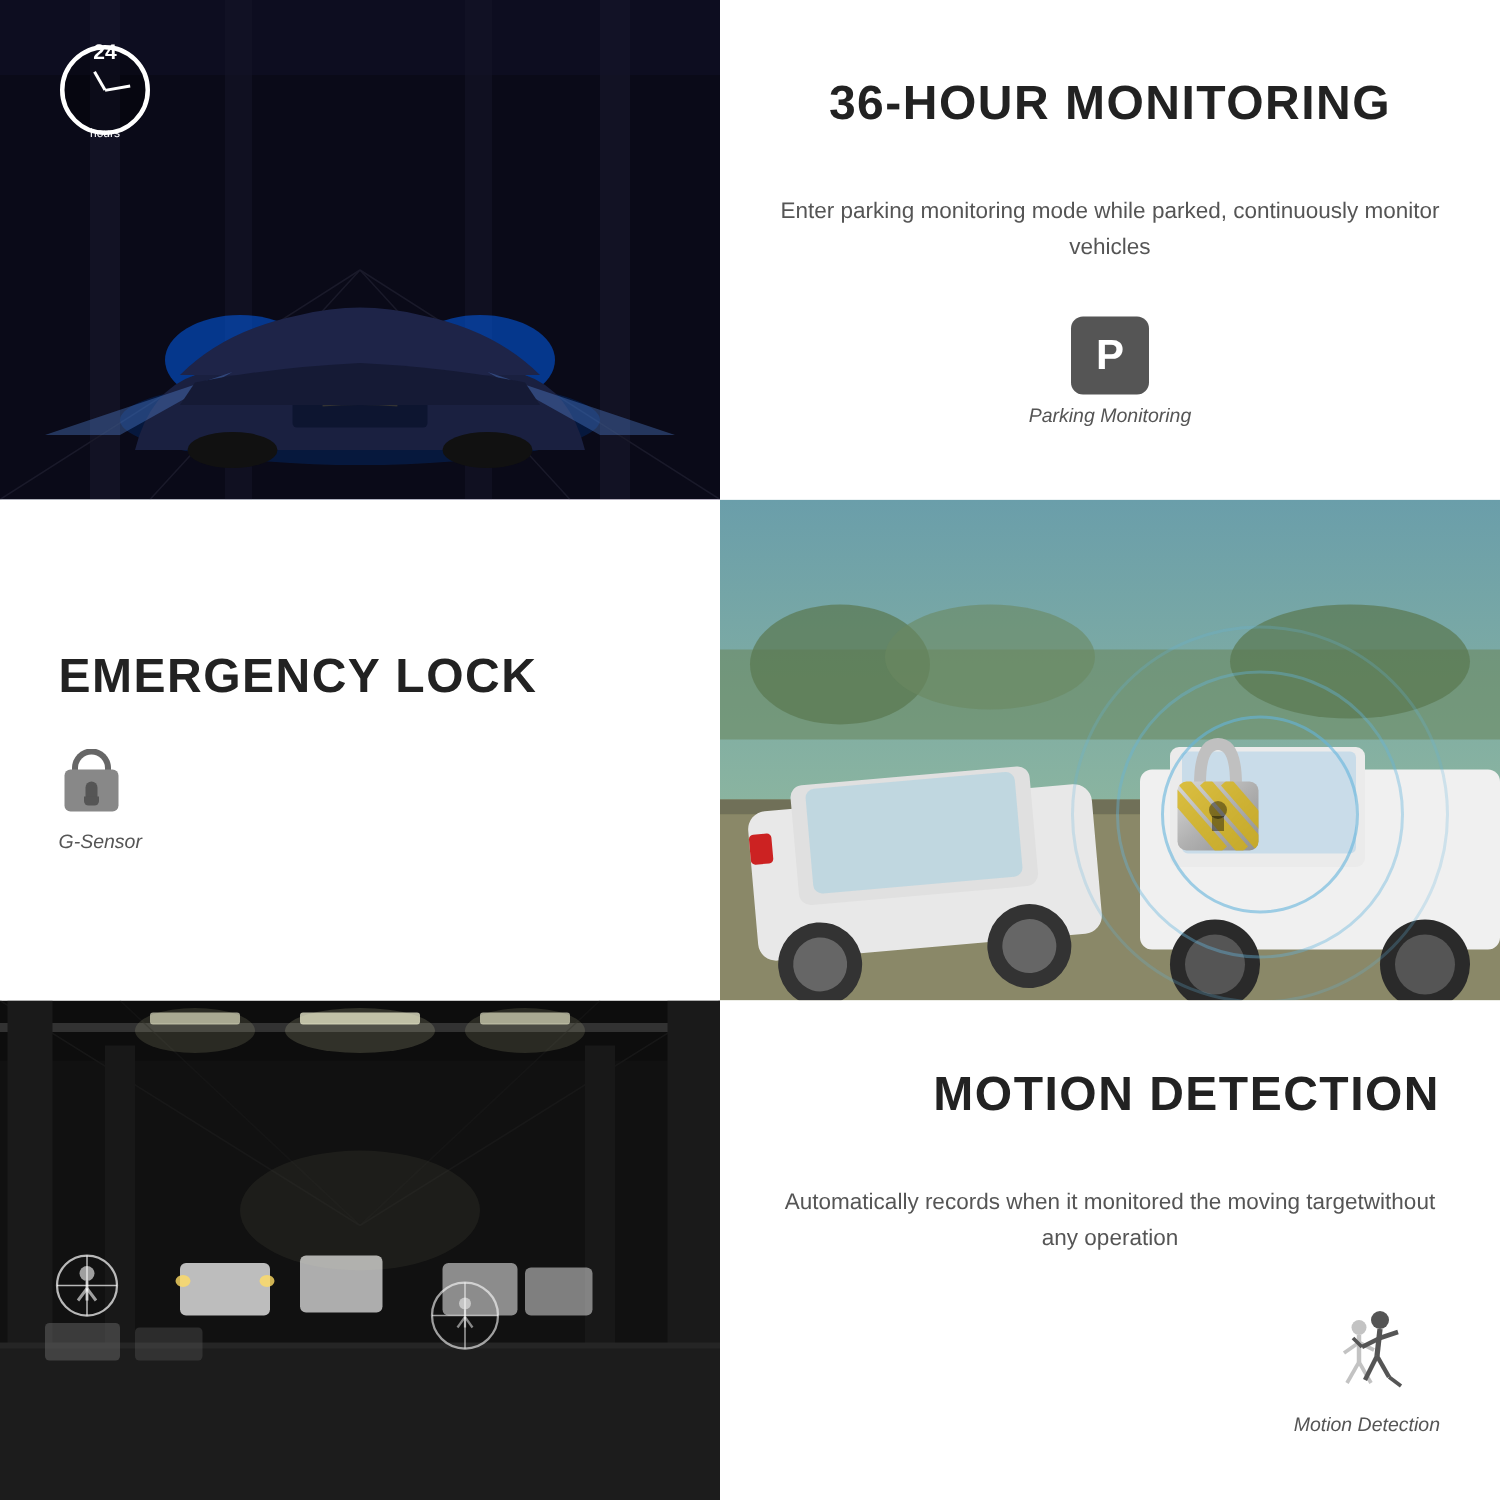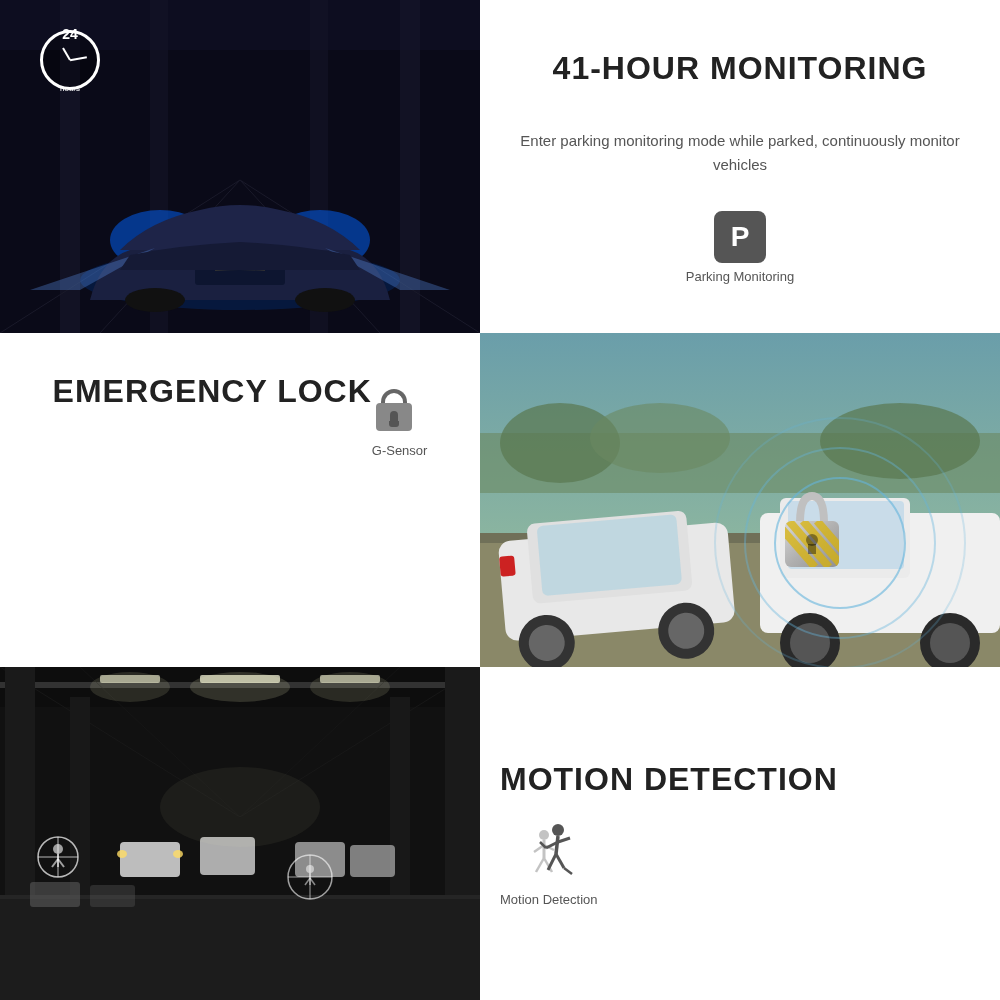--- a/index.html
+++ b/index.html
@@ -96,21 +96,21 @@
       display: flex;
       flex-direction: column;
       align-items: center;
       justify-content: center;
       padding: 30px 40px;
       text-align: center;
     }
     .text-cell-left {
       background: #fff;
       display: flex;
-      flex-direction: row;
+      flex-direction: column;
       align-items: flex-start;
       justify-content: center;
       padding: 40px 39px;
       text-align: left;
     }
     .section-title {
       font-size: 32px;
       font-weight: 900;
       color: #222;
       letter-spacing: 1px;
@@ -132,20 +132,21 @@
     .icon-area-left {
       display: flex;
       flex-direction: column;
       align-items: flex-start;
       margin-top: 16px;
     }
     .icon-label {
       font-size: 13px;
       color: #555;
       margin-top: 6px;
+      font-style: italic;
     }
 
     
     .parking-icon {
       width: 52px;
       height: 52px;
       background: #555;
       border-radius: 8px;
       display: flex;
       align-items: center;
@@ -201,23 +202,23 @@
       height: 6px;
       background: #555;
       border-radius: 0 0 3px 3px;
     }
 
     
     .bottom-right-cell {
       background: #fff;
       display: flex;
       flex-direction: column;
-      align-items: flex-start;
-      justify-content: center;
-      padding: 30px 20px;
+      align-items: flex-end;
+      justify-content: center;
+      padding: 30px 40px;
       text-align: center;
     }
   </style>
 </head>
 <body>
 
 <div class="grid">
 
   <div class="cell img-top-left">
 
@@ -272,21 +273,21 @@
           <span class="clock-text">24</span>
           <span class="clock-sub">hours</span>
         </div>
         <div class="clock-hand-h"></div>
         <div class="clock-hand-m"></div>
       </div>
     </div>
   </div>
 
   <div class="cell text-cell">
-    <h2 class="section-title">41-HOUR MONITORING</h2>
+    <h2 class="section-title">36-HOUR MONITORING</h2>
     <p class="section-desc">Enter parking monitoring mode while parked, continuously monitor vehicles</p>
     <div class="icon-area">
       <div class="parking-icon">
         <span>P</span>
       </div>
       <span class="icon-label">Parking Monitoring</span>
     </div>
   </div>
 
   <div class="cell text-cell-left">
@@ -450,20 +451,21 @@
           <line x1="0" y1="1" x2="5" y2="8" stroke="rgba(255,255,255,0.5)" stroke-width="1.5"></line>
         </g>
 
         <ellipse cx="240" cy="140" rx="80" ry="40" fill="rgba(255,255,200,0.05)"></ellipse>
       </svg>
     </div>
   </div>
 
   <div class="cell bottom-right-cell">
     <h2 class="section-title">MOTION DETECTION</h2>
+    <p class="section-desc">Automatically records when it monitored the moving targetwithout any operation</p>
     <div class="icon-area">
 
       <svg width="70" height="64" viewBox="0 0 70 64" xmlns="http://www.w3.org/2000/svg">
 
         <g transform="translate(10, 8)" opacity="0.5">
           <circle cx="20" cy="5" r="5" fill="#888"></circle>
           <line x1="20" y1="10" x2="20" y2="28" stroke="#888" stroke-width="3"></line>
           <line x1="20" y1="15" x2="10" y2="22" stroke="#888" stroke-width="2.5"></line>
           <line x1="20" y1="15" x2="30" y2="20" stroke="#888" stroke-width="2.5"></line>
           <line x1="20" y1="28" x2="12" y2="42" stroke="#888" stroke-width="2.5"></line>

